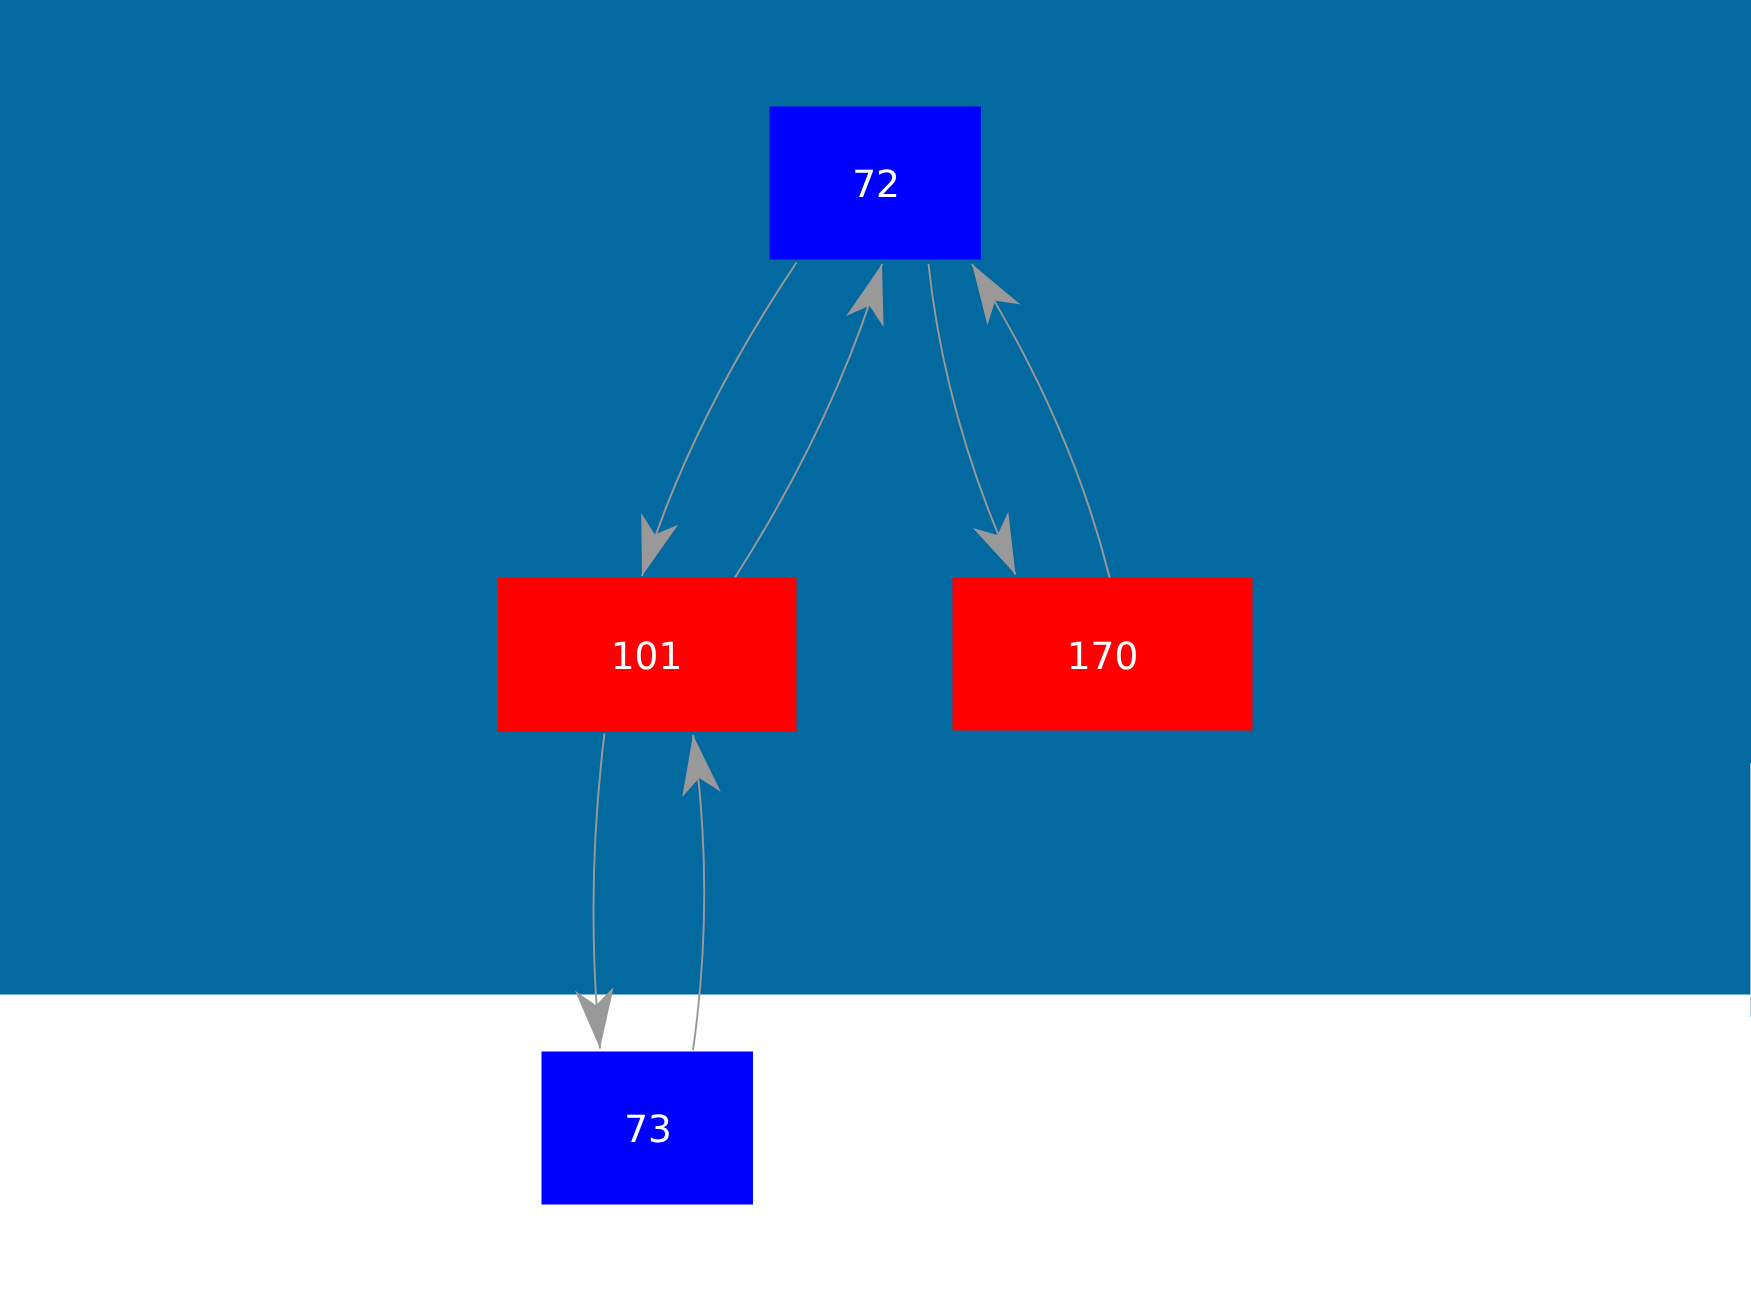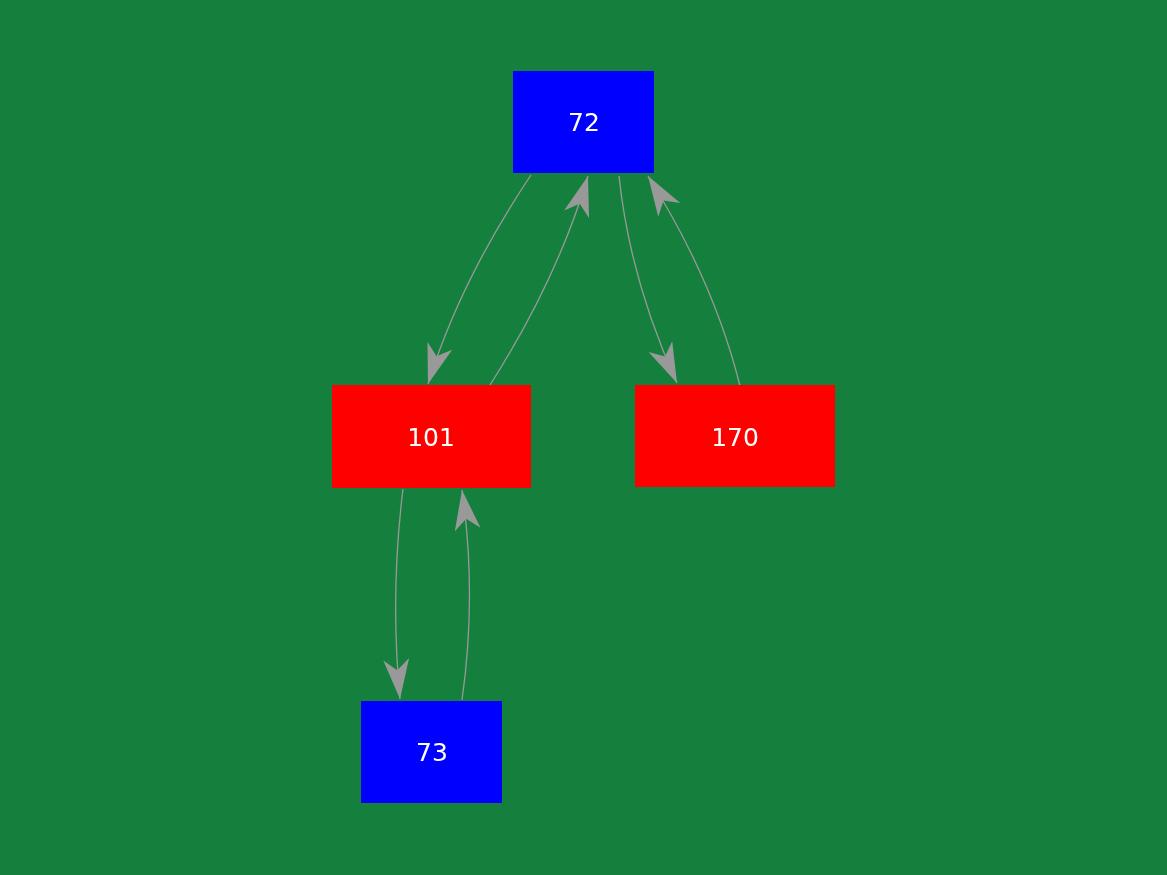--- a/index.html
+++ b/index.html
@@ -7,22 +7,22 @@
     padding: 0;
     width: 1167px;
     height: 875px;
     background: #ffffff;
     overflow: hidden;
     font-family: "DejaVu Sans", sans-serif;
   }
   .canvas {
     position: relative;
     width: 1167px;
-    height: 875px;
-    background: #15803d;
+    height: 663px;
+    background: #0369a1;
   }
   svg { display: block; }
   .edge {
     fill: none;
     stroke-width: 1.3px;
   }
   .node-box {
     stroke: none;
   }
   .node-label {

